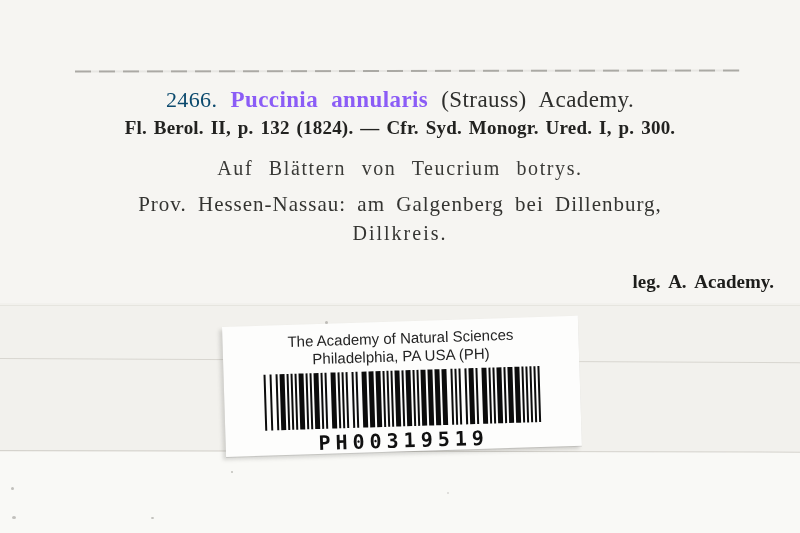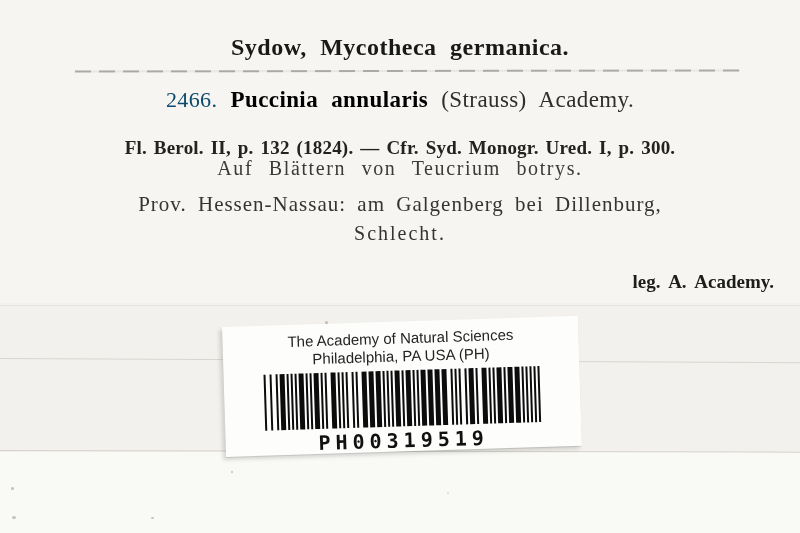--- a/index.html
+++ b/index.html
@@ -39,23 +39,23 @@
       repeating-linear-gradient(90deg,
         rgba(110,108,102,.65) 0 16px,
         rgba(110,108,102,.12) 16px 24px);
     opacity:.85;
     transform:rotate(-.1deg);
   }
 
   .line{position:absolute;left:0;right:0;margin:0;text-align:center;}
   .species-line{top:87px;font-size:23px;word-spacing:7px;letter-spacing:.4px;}
   .species-line .num{font-weight:normal;color:#0c4a6e;font-size:22px;}
-  .species-line b{color:#000000;text-align:center;}
+  .species-line b{color:#8b5cf6;text-align:center;}
   .species-line .auth{color:#2e2e2c;}
-  .ref-line{top:117px;font-size:19px;font-weight:bold;letter-spacing:.2px;word-spacing:2px;color:#222220;margin-top:20px;}
+  .ref-line{top:117px;font-size:19px;font-weight:bold;letter-spacing:.2px;word-spacing:2px;color:#222220;}
   .substrate-line{top:157px;font-size:20px;color:#3a3a37;letter-spacing:1.6px;word-spacing:9px;}
   .locality-line{top:192px;font-size:21px;color:#343431;letter-spacing:1px;word-spacing:5px;}
   .district-line{top:222px;font-size:20px;color:#343431;letter-spacing:2px;}
 
   .date-row{position:absolute;left:0;top:271px;width:800px;height:26px;}
   .date{position:absolute;left:77px;font-size:19px;font-weight:bold;word-spacing:5px;color:#222220;}
   .collector{position:absolute;right:26px;font-size:19px;font-weight:bold;word-spacing:4px;color:#1d1d1b;}
 
   
   .barcode-label{
@@ -92,32 +92,31 @@
 <body>
 
 <div class="page">
 
   <div class="band-mid"></div>
   <div class="band-bottom"></div>
   <div class="faint-line l1"></div>
   <div class="faint-line l2"></div>
   <div class="faint-line l3"></div>
 
-  <h1 class="title">Sydow, Mycotheca germanica.</h1>
   <div class="title-rule"></div>
 
   <p class="line species-line"><span class="num">2466.</span> <b>Puccinia annularis</b> <span class="auth">(Strauss) Academy.</span></p>
 
   <p class="line ref-line">Fl. Berol. II, p. 132 (1824). — Cfr. Syd. Monogr. Ured. I, p. 300.</p>
 
   <p class="line substrate-line">Auf Blättern von Teucrium botrys.</p>
 
   <p class="line locality-line">Prov. Hessen-Nassau: am Galgenberg bei Dillenburg,</p>
 
-  <p class="line district-line">Schlecht.</p>
+  <p class="line district-line">Dillkreis.</p>
 
   <div class="date-row">
     <span class="collector">leg. A. Academy.</span>
   </div>
 
   <div class="barcode-label">
     <div class="bl-inst">The Academy of Natural Sciences</div>
     <div class="bl-loc">Philadelphia, PA USA (PH)</div>
     <div class="barcode">
         <span style="width:2px;margin-right:4px"></span>

